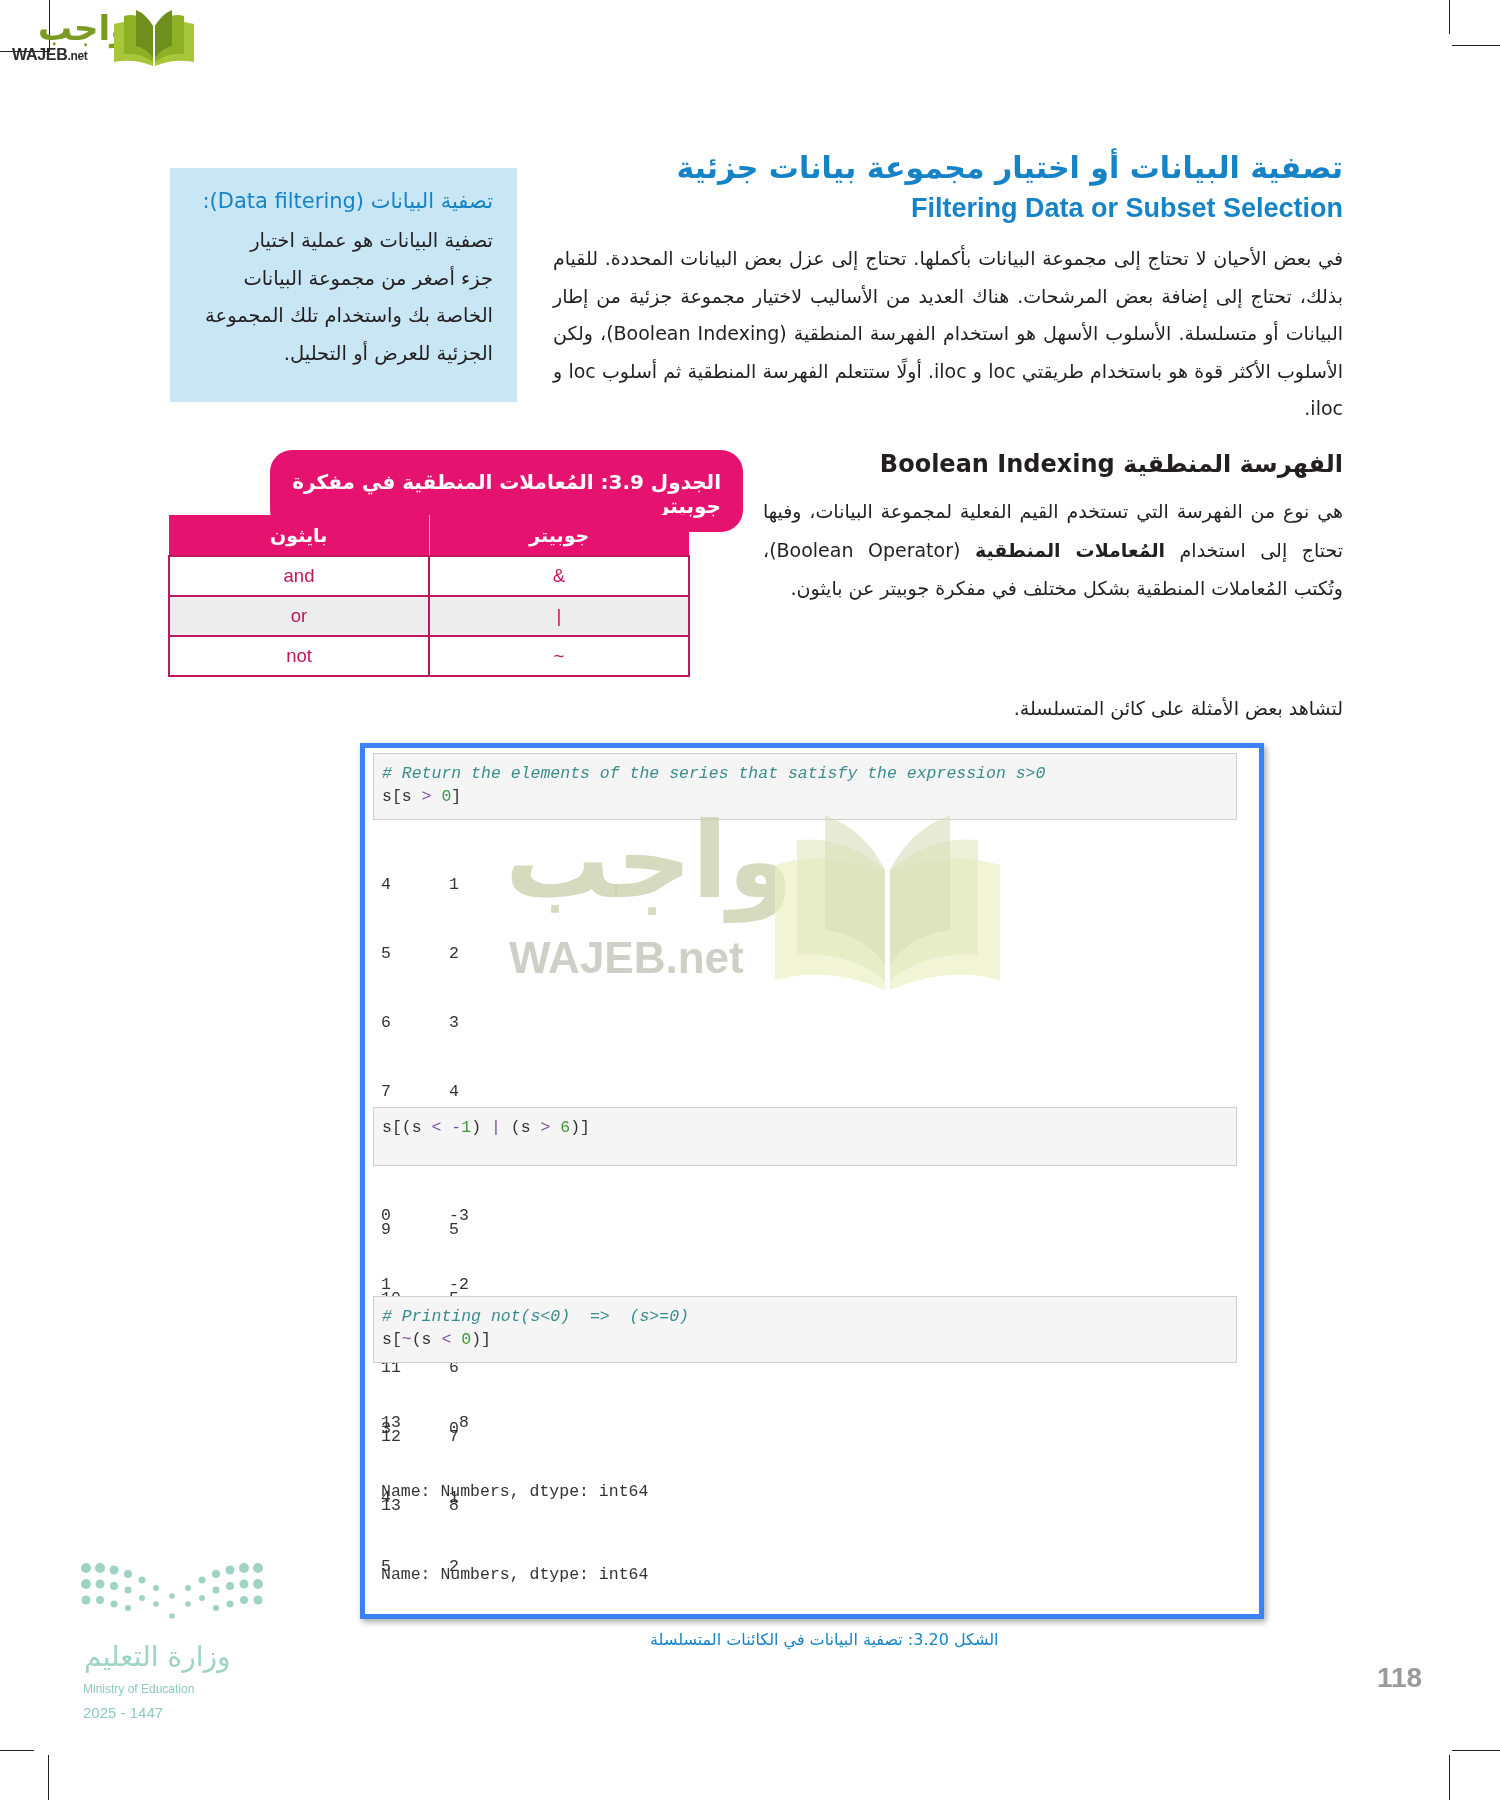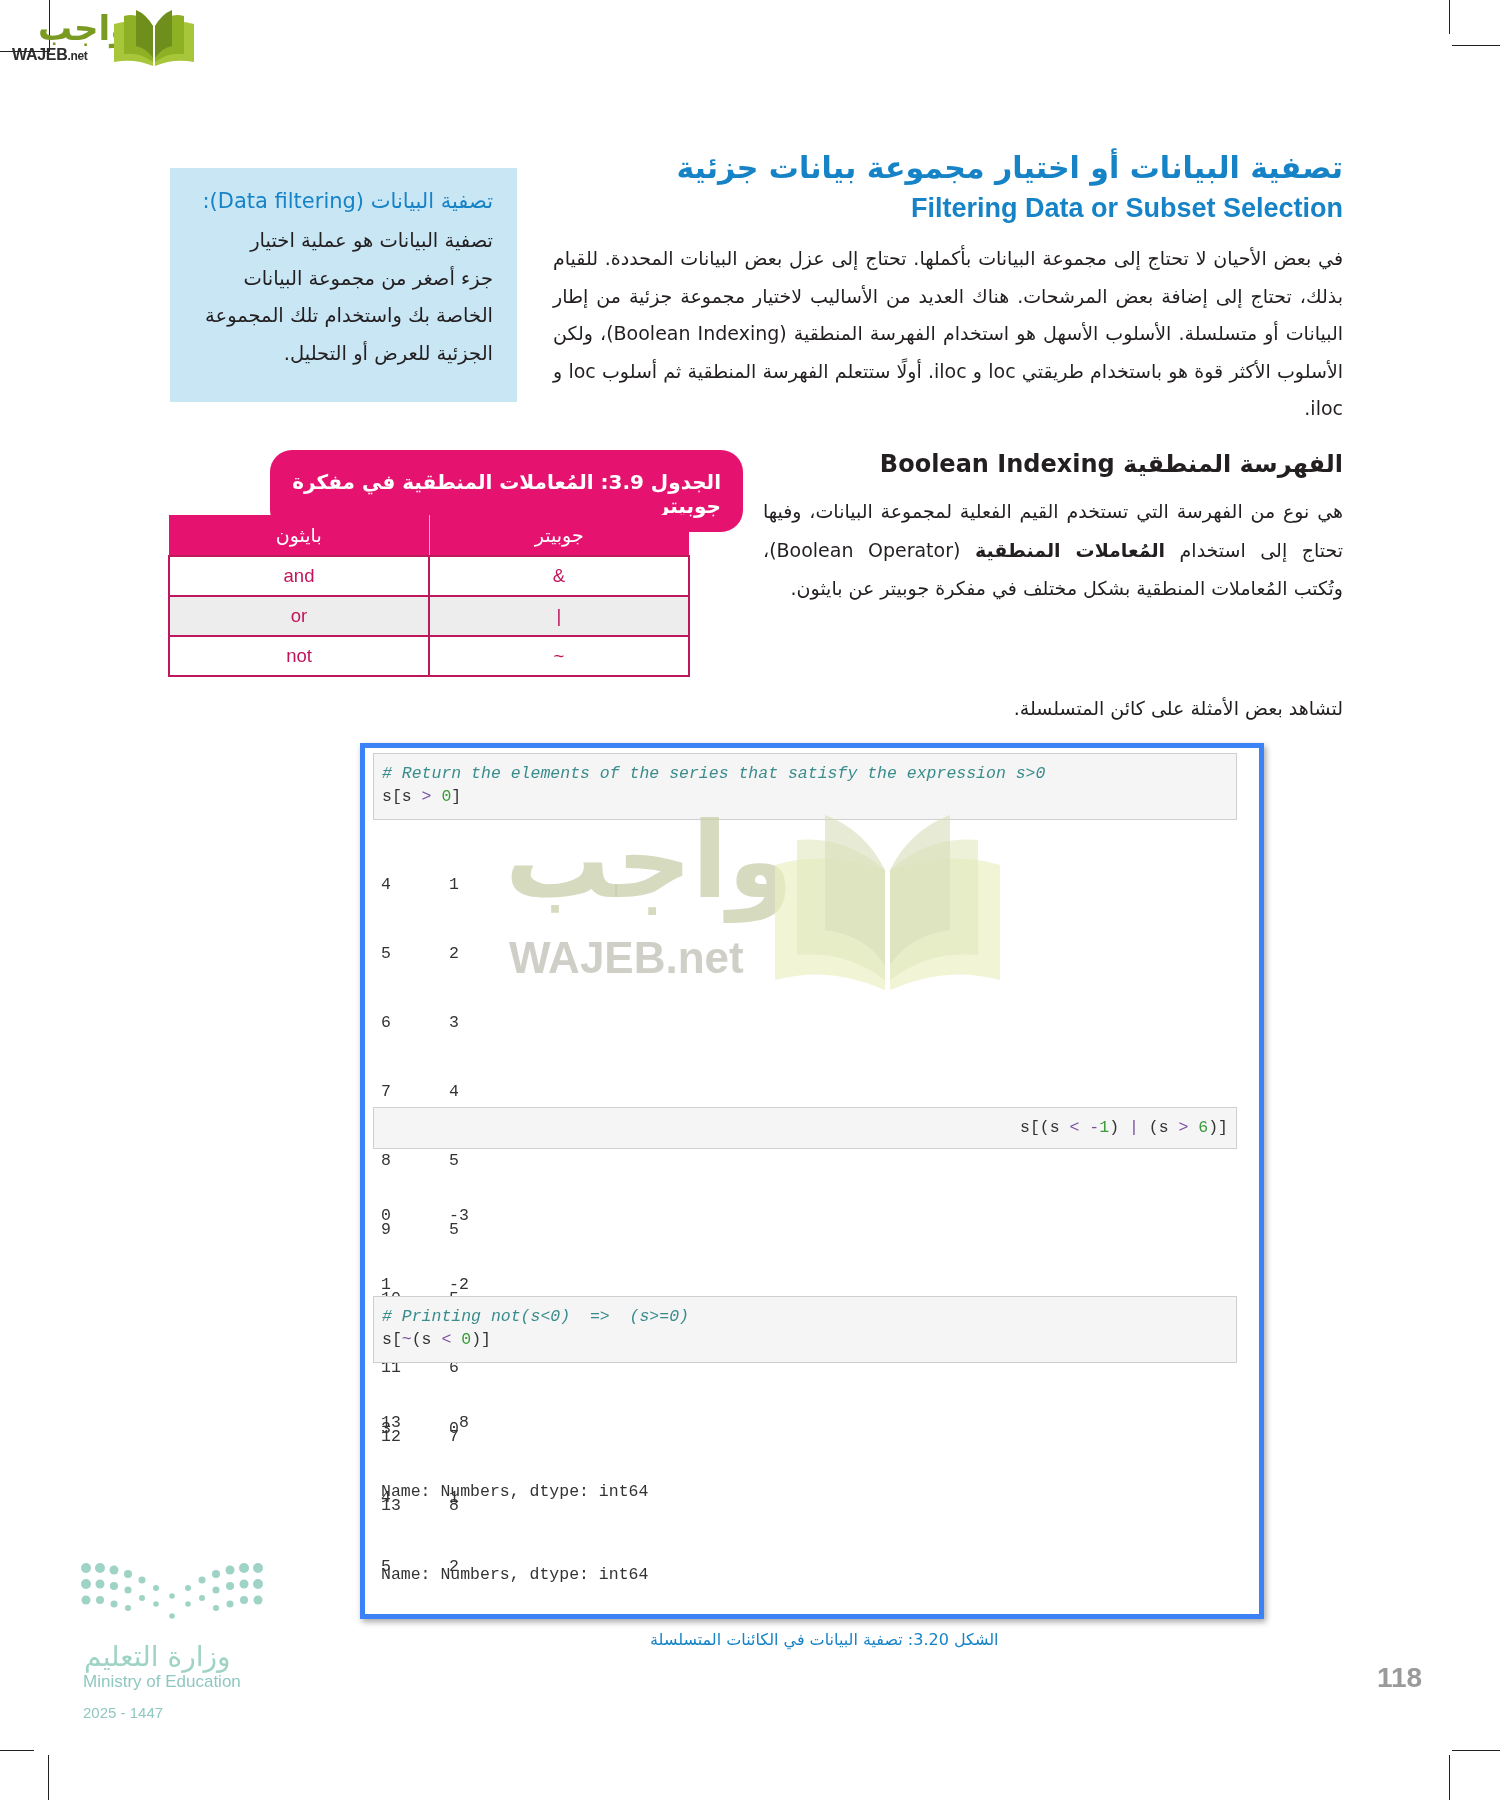--- a/index.html
+++ b/index.html
@@ -29,21 +29,21 @@
 
   
   .sub-title { position: absolute; right: 157px; top: 450px; font-size: 24px; font-weight: bold; direction: rtl; font-family: "DejaVu Sans", sans-serif; }
   .bool-para { position: absolute; right: 157px; top: 492px; width: 580px; direction: rtl; text-align: justify; text-align-last: right; font-size: 19px; line-height: 38.5px; font-family: "DejaVu Sans", sans-serif; }
   .bool-para b { font-weight: bold; }
 
   
   .tbl-caption { position: absolute; left: 270px; top: 450px; width: 473px; height: 82px; background: #e5136f; border-radius: 22px 22px 22px 22px; direction: rtl; padding: 20px 22px 0 0; }
   .tbl-caption span { color: #fff; font-weight: bold; font-size: 20px; font-family: "DejaVu Sans", sans-serif; }
   .logic-table { position: absolute; left: 168px; top: 515px; width: 522px; border-collapse: collapse; }
-  .logic-table th { background: #e5136f; color: #fff; font-weight: normal; font-size: 19px; height: 41px; font-family: "DejaVu Sans", sans-serif; }
+  .logic-table th { background: #e5136f; color: #fff; font-weight: bold; font-size: 19px; height: 41px; font-family: "DejaVu Sans", sans-serif; }
   .logic-table th + th { border-left: 1px solid #f9a8d4; }
   .logic-table td { border: 2px solid #be185d; height: 40px; text-align: center; color: #c0145c; font-size: 18.5px; font-family: "Liberation Sans", sans-serif; width: 50%; }
   .logic-table tr.alt td { background: #ededed; }
 
   
   .leadin { position: absolute; right: 157px; top: 697px; direction: rtl; font-size: 19px; font-family: "DejaVu Sans", sans-serif; }
 
   
   .figure { position: absolute; left: 360px; top: 743px; width: 904px; height: 876px; background: #fff; box-shadow: 2px 3px 6px rgba(0,0,0,0.35); border: 5px solid #3b82f6; overflow: hidden; }
   .cell-in { position: absolute; left: 8px; width: 864px; background: #f5f5f5; border: 1px solid #cfcfcf; padding: 8px 8px; font-family: "Liberation Mono", monospace; font-size: 16.5px; line-height: 23px; color: #333; white-space: pre; }
@@ -59,21 +59,21 @@
   .wm { position: absolute; left: 505px; top: 815px; width: 500px; height: 180px; pointer-events: none; }
   .wm-ar { position: absolute; left: 0; top: -15px; font-size: 105px; font-weight: bold; color: rgba(200,205,170,0.75); direction: rtl; font-family: "DejaVu Sans", sans-serif; }
   .wm-en { position: absolute; left: 4px; top: 118px; font-size: 44px; font-weight: bold; color: rgba(195,195,185,0.8); font-family: "Liberation Sans", sans-serif; }
 
   .fig-caption { position: absolute; left: 650px; top: 1630px; direction: rtl; font-size: 16px; color: #1683c7; font-family: "DejaVu Sans", sans-serif; }
   .page-num { position: absolute; left: 1377px; top: 1662px; font-size: 28px; font-weight: bold; color: #9a9a9a; font-family: "Liberation Sans", sans-serif; }
 
   
   .moe { position: absolute; left: 80px; top: 1560px; width: 200px; height: 170px; }
   .moe-ar { position: absolute; left: 4px; top: 80px; font-size: 28px; color: #9ed3c5; direction: rtl; font-family: "DejaVu Sans", sans-serif; }
-  .moe-en { position: absolute; left: 3px; top: 112px; font-size: 17px; color: #8fc8c0; font-family: "Liberation Sans", sans-serif; }
+  .moe-en { position: absolute; left: 3px; top: 122px; font-size: 12px; color: #8fc8c0; font-family: "Liberation Sans", sans-serif; }
   .moe-year { position: absolute; left: 3px; top: 144px; font-size: 15px; color: #8fc8c0; font-family: "Liberation Sans", sans-serif; }
 </style>
 </head>
 <body>
 
 <div class="crop-mark" style="left:1449px;top:0;width:1px;height:34px;"></div>
 <div class="crop-mark" style="left:1452px;top:45px;width:48px;height:1px;"></div>
 <div class="crop-mark" style="left:48px;top:1755px;width:1px;height:45px;"></div>
 <div class="crop-mark" style="left:0;top:1750px;width:34px;height:1px;"></div>
 <div class="crop-mark" style="left:1452px;top:1750px;width:48px;height:1px;"></div>
@@ -151,21 +151,21 @@
     <div class="out-row"><span class="idx">7</span><span class="val">4</span></div>
     <div class="out-row"><span class="idx">8</span><span class="val">5</span></div>
     <div class="out-row"><span class="idx">9</span><span class="val">5</span></div>
     <div class="out-row"><span class="idx">10</span><span class="val">5</span></div>
     <div class="out-row"><span class="idx">11</span><span class="val">6</span></div>
     <div class="out-row"><span class="idx">12</span><span class="val">7</span></div>
     <div class="out-row"><span class="idx">13</span><span class="val">8</span></div>
     <div>Name: Numbers, dtype: int64</div>
   </div>
 
-  <div class="cell-in" style="top:359px;height:42px;text-align:right;"><span>s[(s </span><span class="op">&lt;</span><span> </span><span class="op" style="color:#7a4fa0">-</span><span class="num">1</span><span>) </span><span class="op">|</span><span> (s </span><span class="op">&gt;</span><span> </span><span class="num">6</span><span>)]</span></div>
+  <div class="cell-in" style="top:359px;height:59px;"><span>s[(s </span><span class="op">&lt;</span><span> </span><span class="op" style="color:#7a4fa0">-</span><span class="num">1</span><span>) </span><span class="op">|</span><span> (s </span><span class="op">&gt;</span><span> </span><span class="num">6</span><span>)]</span></div>
   <div class="out" style="top:410px;">
     <div class="out-row"><span class="idx">0</span><span class="val">-3</span></div>
     <div class="out-row"><span class="idx">1</span><span class="val">-2</span></div>
     <div class="out-row"><span class="idx">12</span><span class="val"> 7</span></div>
     <div class="out-row"><span class="idx">13</span><span class="val"> 8</span></div>
     <div>Name: Numbers, dtype: int64</div>
   </div>
 
   <div class="cell-in" style="top:548px;height:67px;"><span class="cm"># Printing not(s&lt;0)  =&gt;  (s&gt;=0)</span>
 <span>s[</span><span class="op">~</span><span>(s </span><span class="op">&lt;</span><span> </span><span class="num">0</span><span>)]</span></div>

